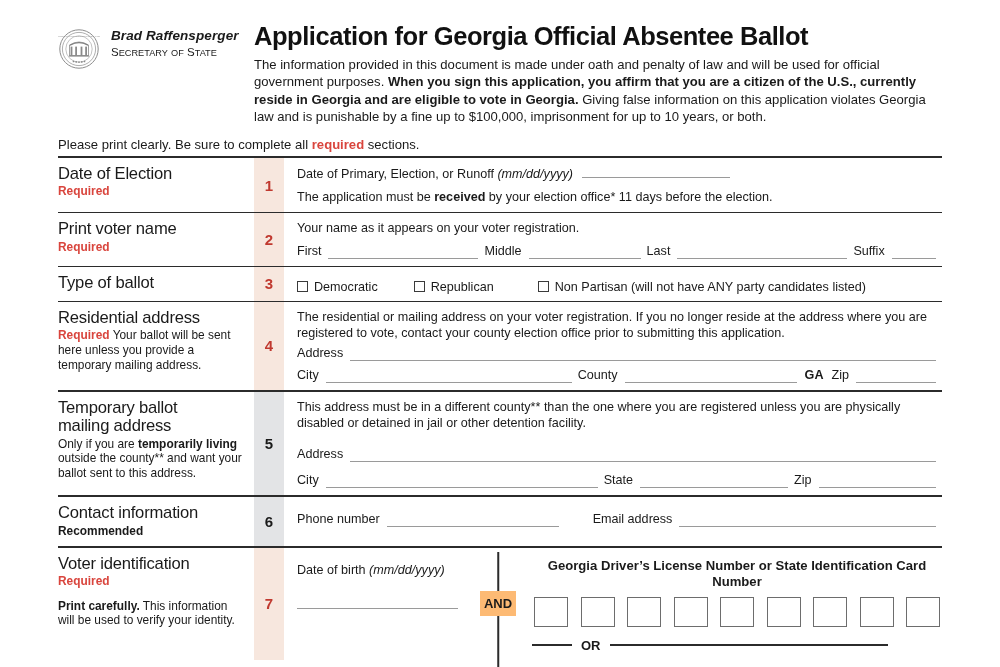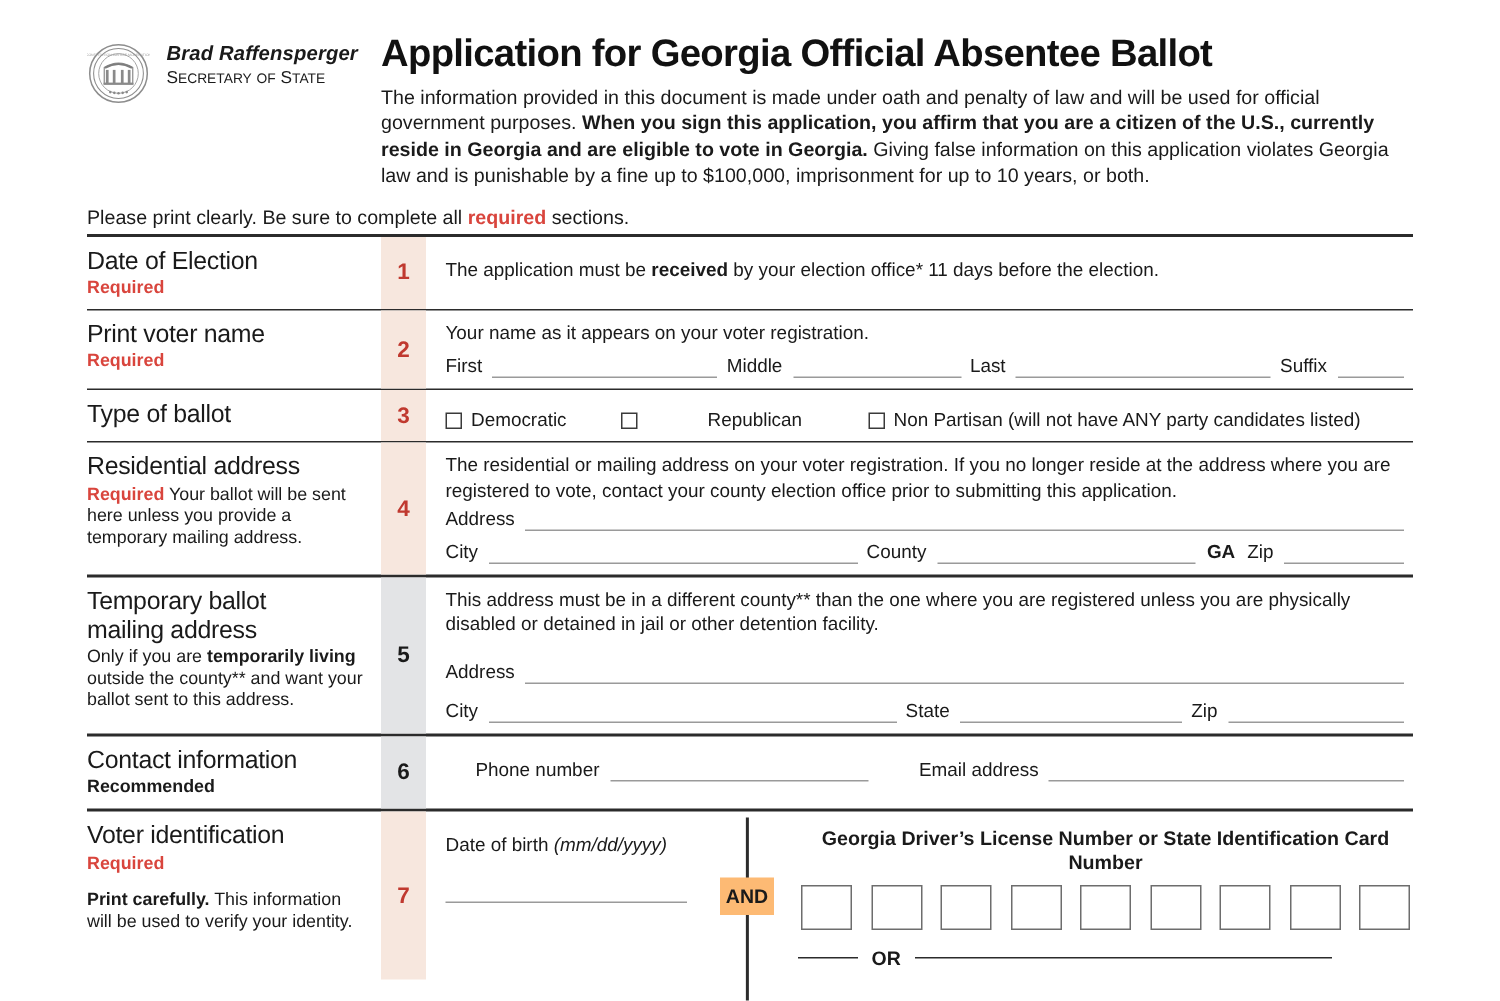--- a/index.html
+++ b/index.html
@@ -121,20 +121,21 @@
 
   <div class="rule-thick"></div>
 
   <div class="section">
     <div class="sec-left">
       <div class="sec-h">Date of Election</div>
       <div class="sec-sub"><span class="req-red">Required</span></div>
     </div>
     <div class="sec-num req">1</div>
     <div class="sec-body">
+      <div class="body-text"><span>Date of Primary, Election, or Runoff </span><i>(mm/dd/yyyy)</i><span class="inline-line" style="width:148px;"></span></div>
       <div class="body-text" style="margin-top:7px;"><span>The application must be </span><b>received</b><span> by your election office* 11 days before the election.</span></div>
     </div>
   </div>
 
   <div class="rule-thin"></div>
 
   <div class="section">
     <div class="sec-left">
       <div class="sec-h">Print voter name</div>
       <div class="sec-sub"><span class="req-red">Required</span></div>
@@ -161,21 +162,21 @@
     <div class="sec-left">
       <div class="sec-h">Type of ballot</div>
     </div>
     <div class="sec-num req">3</div>
     <div class="sec-body" style="padding-top:13px;">
       <div style="display:flex;align-items:center;">
         <div class="cbrow" style="margin-top:0;">
           <span class="cb"></span>
           <span class="cb-lab">Democratic</span>
         </div>
-        <div class="cbrow" style="margin-top:0;margin-left:36px;gap:41px;">
+        <div class="cbrow" style="margin-top:0;margin-left:36px;">
           <span class="cb"></span>
           <span class="cb-lab">Republican</span>
         </div>
         <div class="cbrow" style="margin-top:0;margin-left:44px;">
           <span class="cb"></span>
           <span class="cb-lab">Non Partisan (will not have ANY party candidates listed)</span>
         </div>
       </div>
     </div>
   </div>
@@ -234,21 +235,21 @@
 
   <div class="rule-thick"></div>
 
   <div class="section">
     <div class="sec-left">
       <div class="sec-h">Contact information</div>
       <div class="sec-sub bold-black">Recommended</div>
     </div>
     <div class="sec-num opt">6</div>
     <div class="sec-body" style="padding-top:15px;">
-      <div class="fieldrow" style="margin-top:0;margin-left:20px;">
+      <div class="fieldrow" style="margin-top:0;">
         <span class="flabel">Phone number</span>
         <span class="fline" style="width:172px;"></span>
         <span class="flabel" style="margin-left:28px;">Email address</span>
         <span class="fline grow"></span>
       </div>
     </div>
   </div>
 
   <div class="rule-thick"></div>
 

